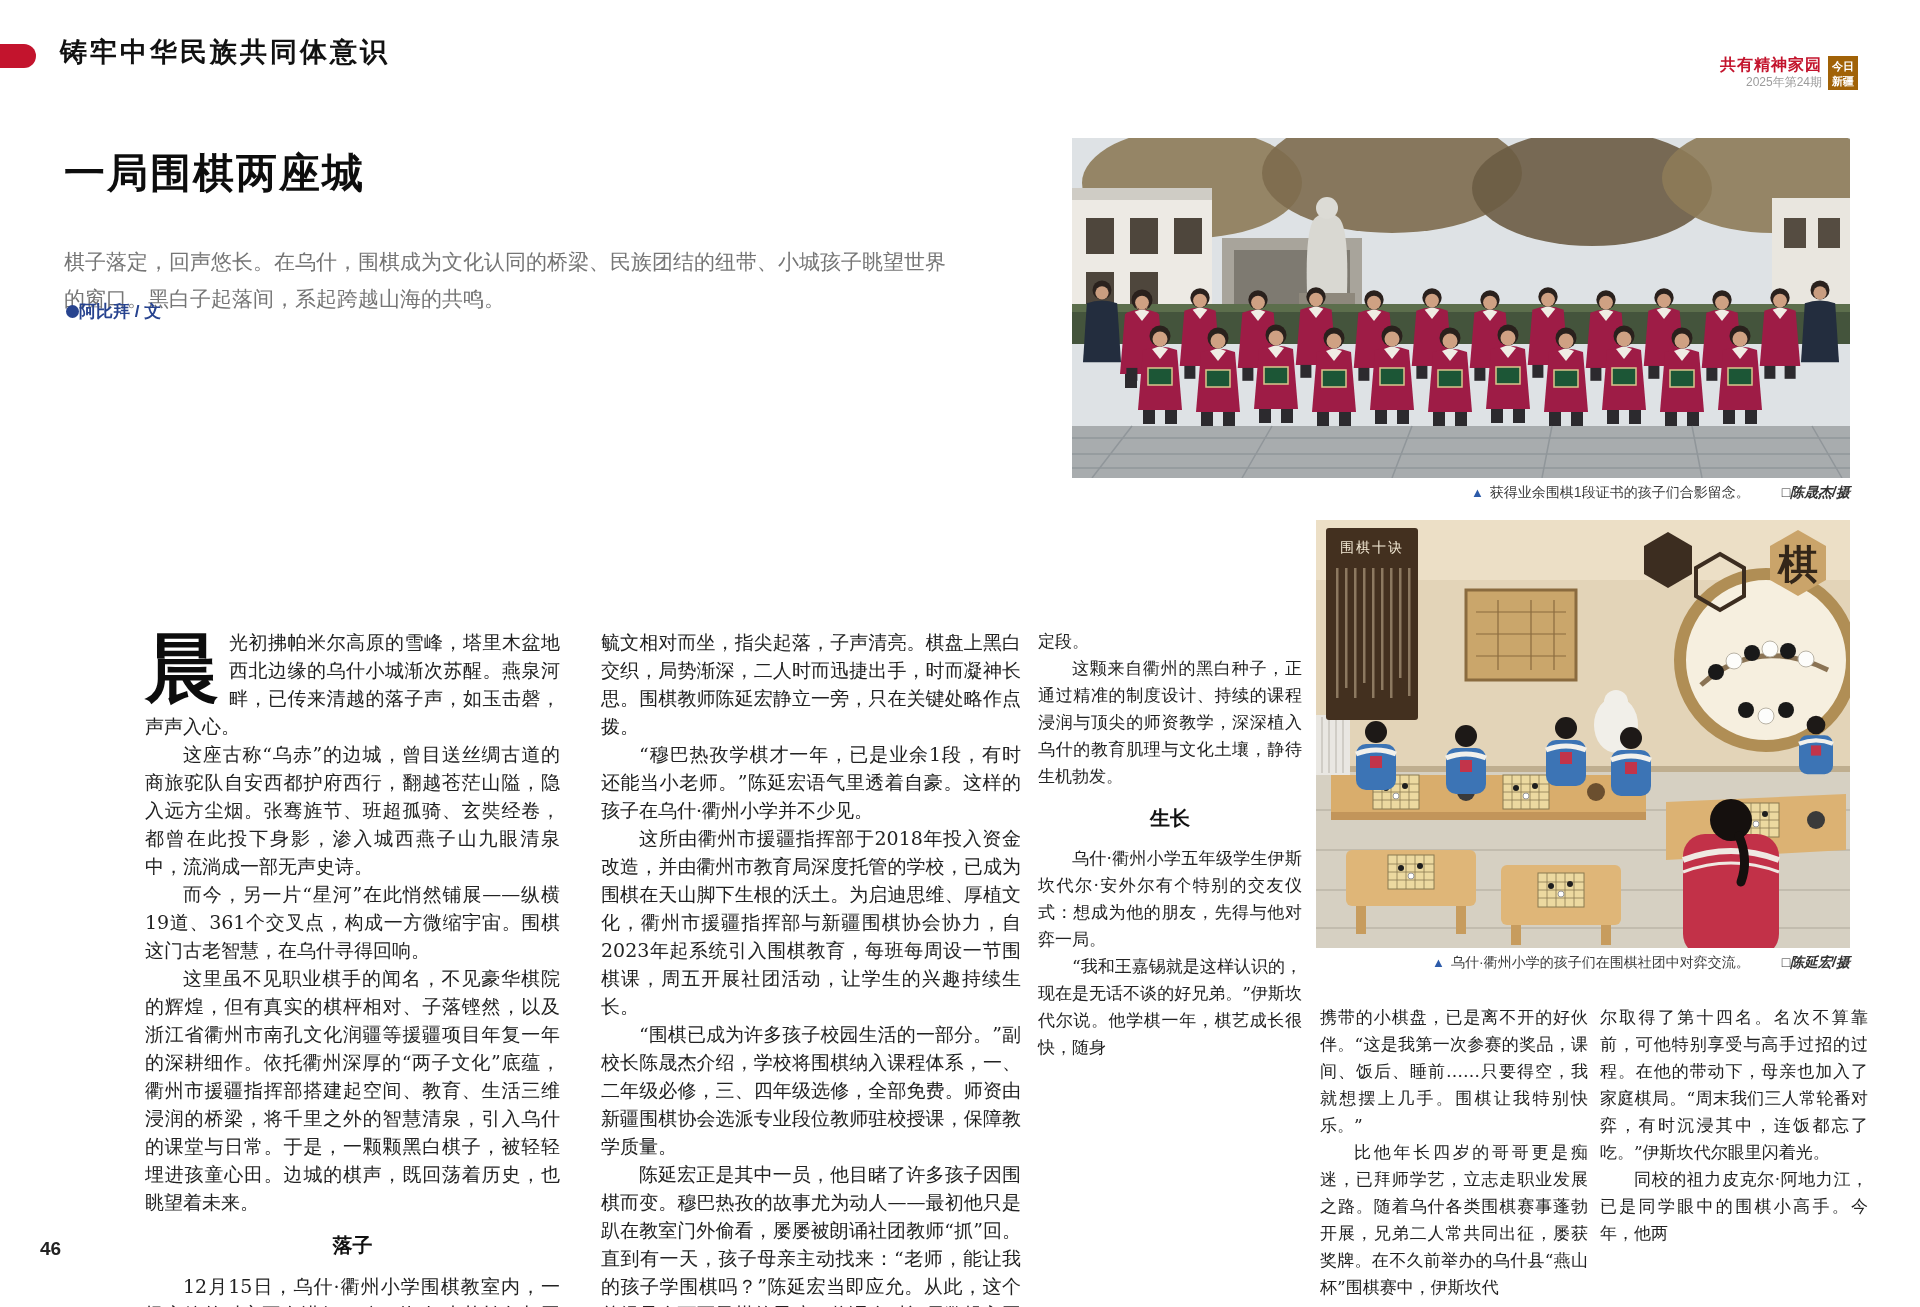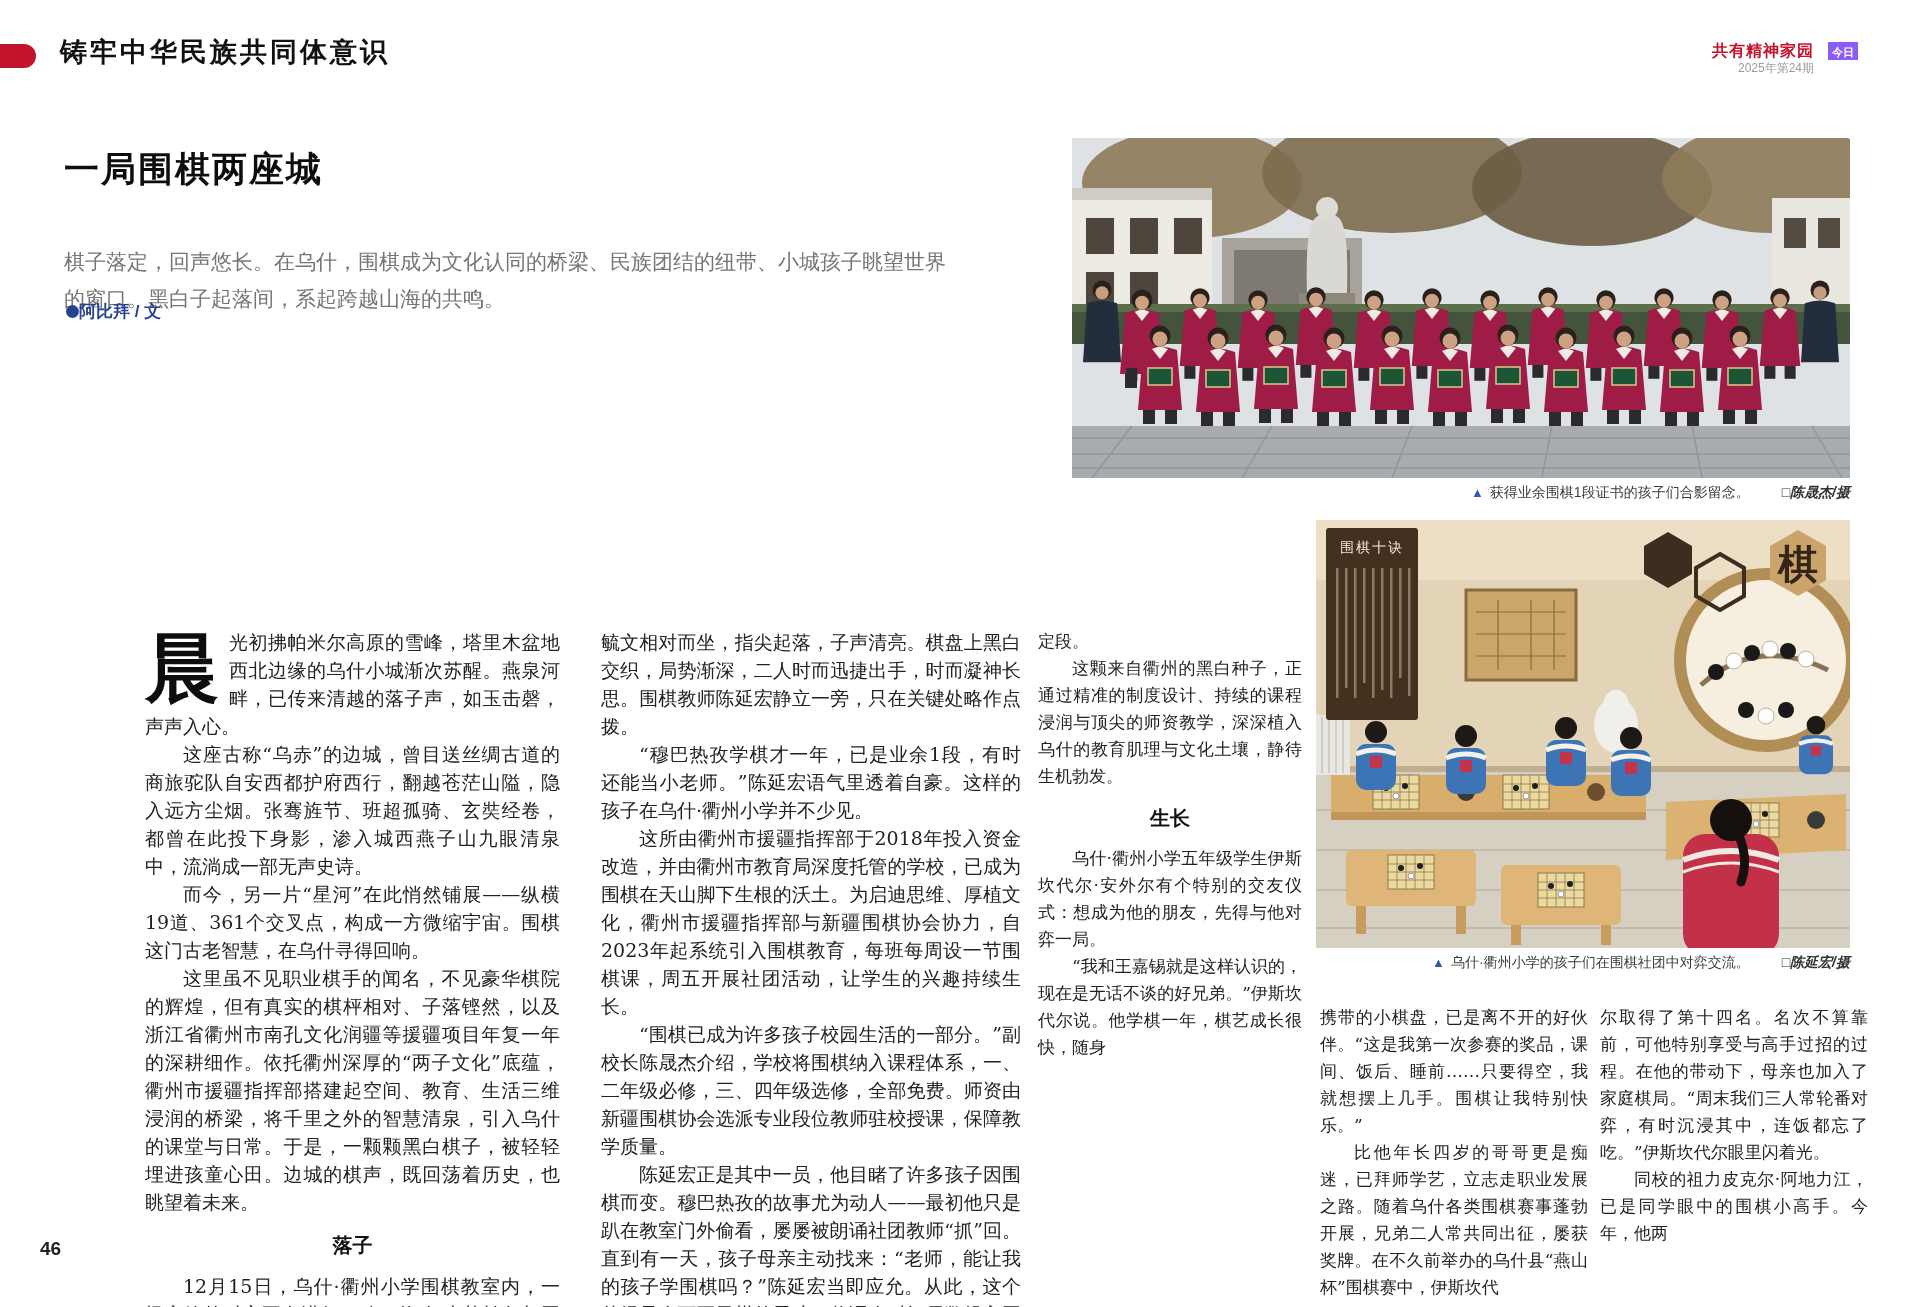--- a/index.html
+++ b/index.html
@@ -4,31 +4,31 @@
 <style>
   html,body{margin:0;padding:0;background:#ffffff;}
   #spread{position:relative;width:1920px;height:1307px;background:#ffffff;overflow:hidden;
           font-family:"DejaVu Serif", serif;color:#222;}
 
   
   .red-tab{position:absolute;left:0;top:44;width:36px;height:24px;background:#c3142d;
            border-radius:0 12px 12px 0;top:44px;}
   .section-tag{position:absolute;left:60px;top:34px;font-size:27px;font-weight:700;
                letter-spacing:3px;color:#111;font-family:"DejaVu Serif", serif;}
-  .hdr-right{position:absolute;right:62px;top:42px;display:flex;align-items:flex-start;gap:14px;}
+  .hdr-right{position:absolute;right:62px;top:56px;display:flex;align-items:flex-start;gap:6px;}
   .hdr-right-txt{text-align:right;line-height:1.15;}
   .hdr-col-title{font-size:16px;font-weight:700;color:#c3142d;
                  font-family:"Liberation Sans", sans-serif;letter-spacing:1px;}
   .hdr-issue{font-size:12px;color:#9b9b9b;font-family:"Liberation Sans", sans-serif;margin-top:2px;}
-  .hdr-logo{width:30px;height:18px;background:#8b5cf6;color:#fff;text-align:center;
+  .hdr-logo{width:30px;height:34px;background:#a16207;color:#fff;text-align:center;
             font-size:11px;line-height:1.4;font-weight:700;padding-top:3px;box-sizing:border-box;
             font-family:"Liberation Sans", sans-serif;}
 
   
-  .art-title{position:absolute;left:64px;top:146px;font-size:35px;font-weight:900;
+  .art-title{position:absolute;left:64px;top:146px;font-size:41px;font-weight:900;
              font-family:"Liberation Sans", sans-serif;color:#0d0d0d;letter-spacing:2px;}
   .standfirst{position:absolute;left:64px;top:244px;width:900px;font-size:21px;color:#757575;
               line-height:1.75;font-family:"Liberation Sans", sans-serif;}
   .byline{position:absolute;left:66px;top:300px;font-size:17px;font-weight:700;color:#27438f;
           font-family:"Liberation Sans", sans-serif;display:flex;align-items:center;gap:0;}
   .byline-dot{width:13px;height:13px;border-radius:50%;background:#27438f;display:inline-block;}
 
   
   .col{position:absolute;top:628px;text-align:justify;}
   .colwide{font-size:19px;line-height:28px;}

